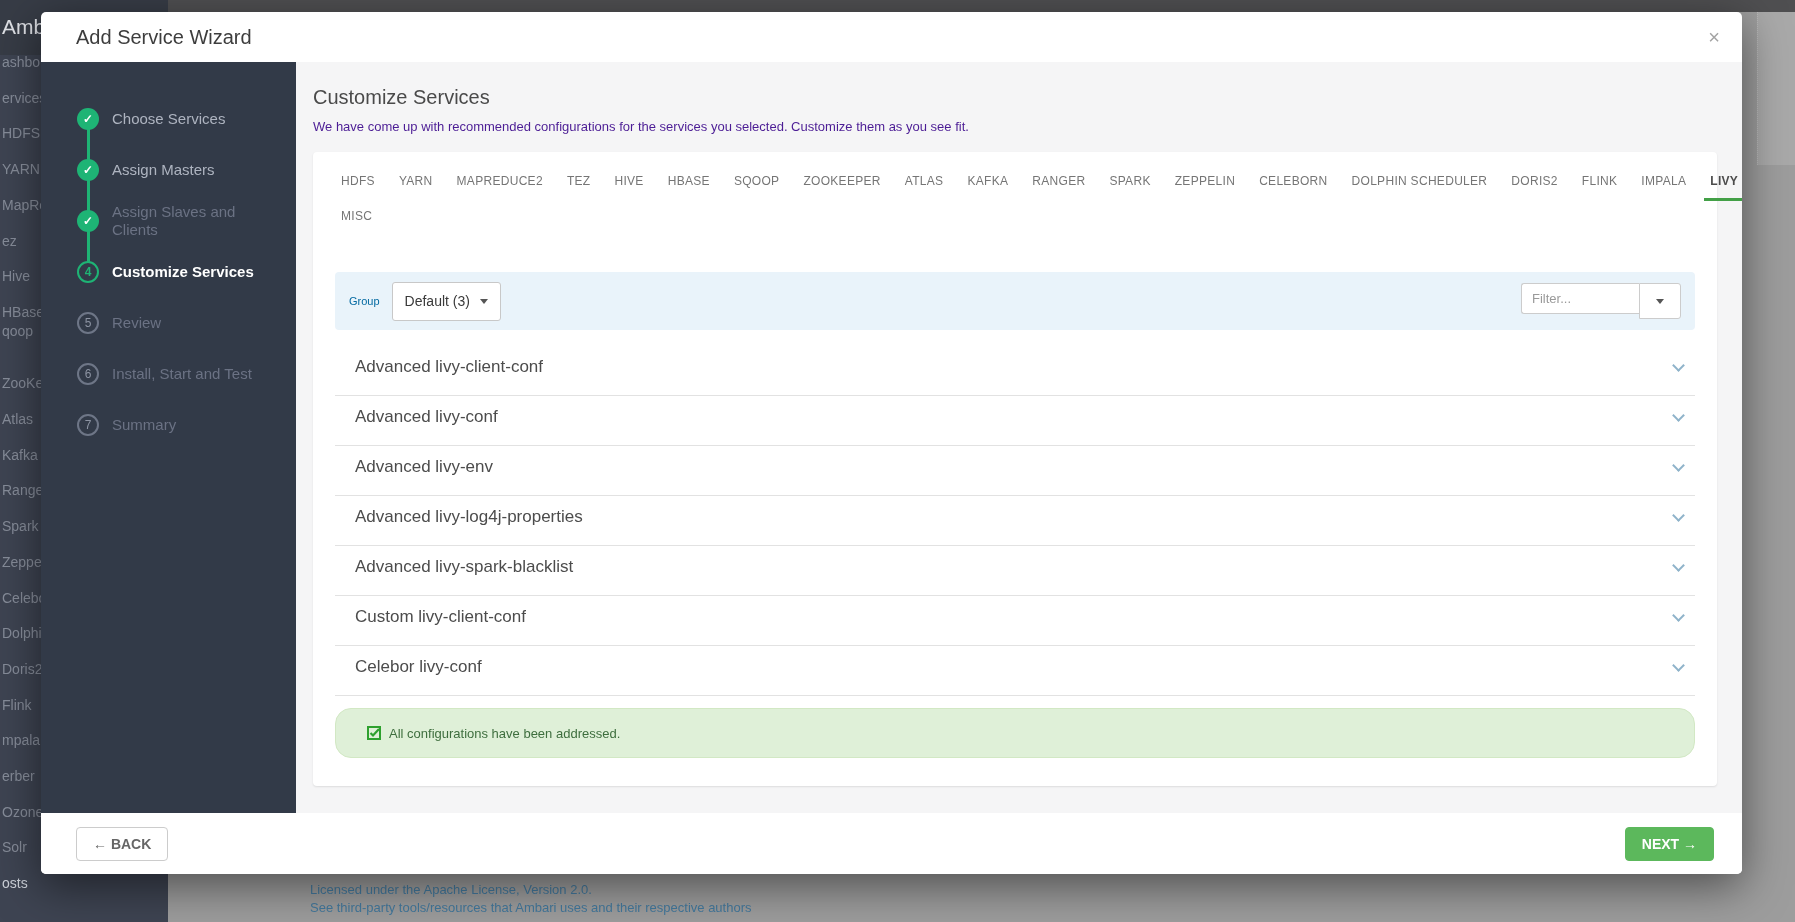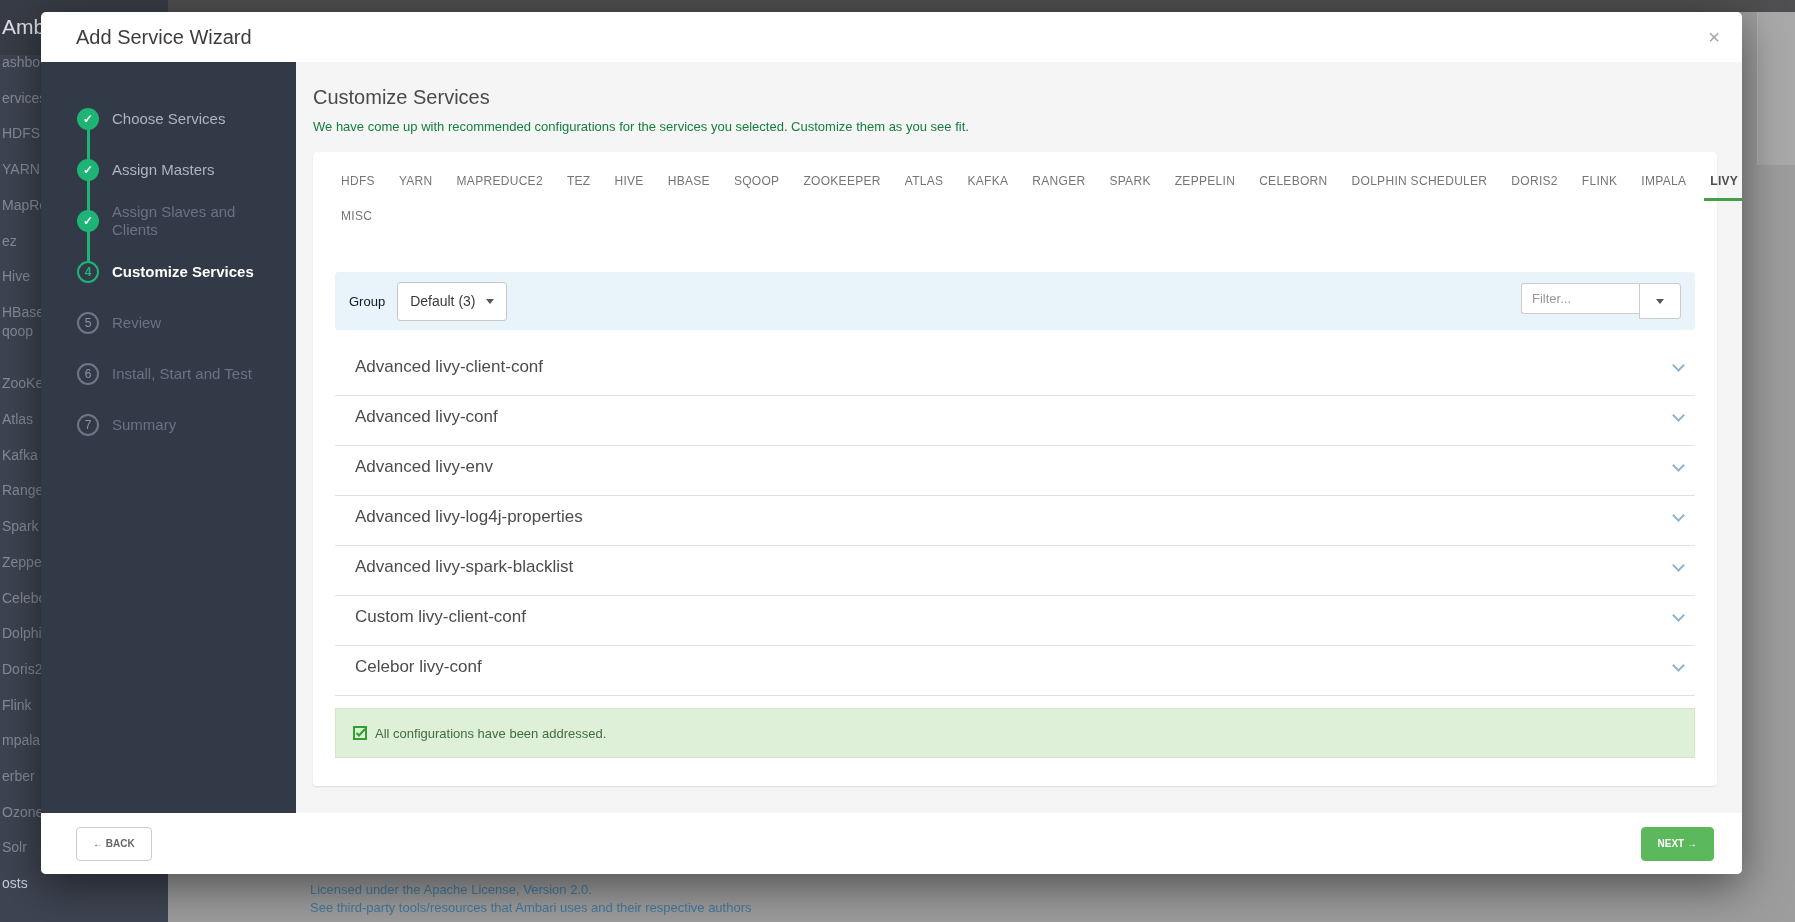--- a/index.html
+++ b/index.html
@@ -40,58 +40,58 @@
   .step.done .dot { background:#1eb475; color:#fff; font-weight:bold; }
   .step.active .dot { background:#323a48; border:2px solid #1eb475; color:#1eb475; font-weight:bold; }
   .step.todo .dot { background:#323a48; border:2px solid #6e7687; color:#8d94a3; }
   .lbl { margin-left:13px; font-size:15px; line-height:18px; color:#aeb4c0; width:160px; }
   .step.active .lbl { color:#ffffff; font-weight:bold; }
   .step.todo .lbl, .step.dim .lbl { color:#6b7284; }
 
   
   .m-main { flex:1; background:#f5f5f6; padding:24px 25px 0 17px; overflow:hidden; }
   .page-h { font-size:20px; font-weight:400; color:#4a4a4a; margin:0 0 10px 0; }
-  .page-sub { font-size:13px; color:#15803d; margin:0 0 18px 0; }
+  .page-sub { font-size:13px; color:#4c1d95; margin:0 0 18px 0; }
 
   .card { background:#fff; border-radius:4px; box-shadow:0 1px 2px rgba(0,0,0,.10);
     padding:14px 22px 28px 22px; }
 
   .tabs-row { display:flex; flex-wrap:nowrap; }
   .tab { font-size:12px; color:#757575; padding:8px 6px 10px 6px; margin-right:12px;
     letter-spacing:.3px; cursor:pointer; border-bottom:3px solid transparent; white-space:nowrap; }
   .tab.active { color:#4c4c4c; font-weight:bold; border-bottom-color:#43a047; }
 
   .group-bar { margin-top:36px; background:#e9f3fa; border-radius:4px; height:58px;
     display:flex; align-items:center; padding:0 14px; }
-  .group-label { font-size:13px; color:#0f172a; margin-right:12px; }
+  .group-label { font-size:11px; color:#0369a1; margin-right:12px; }
   .group-select { background:#fff; border:1px solid #c8c8c8; border-radius:3px; height:39px;
     padding:0 12px; font-size:14px; color:#3a3a3a; display:flex; align-items:center; gap:10px; cursor:pointer; }
   .caret { width:0; height:0; border-left:4px solid transparent; border-right:4px solid transparent;
     border-top:5px solid #555; }
   .filter-wrap { margin-left:auto; display:flex; }
   .filter-input { width:118px; height:31px; border:1px solid #ccc; border-right:none;
     border-radius:3px 0 0 3px; padding:0 10px; font-size:13px; color:#555; outline:none; }
   .filter-input::placeholder { color:#9a9a9a; }
   .filter-btn { width:42px; height:36px; border:1px solid #ccc; border-radius:0 3px 3px 0;
     background:#fff; display:flex; align-items:center; justify-content:center; cursor:pointer; }
 
   .acc-list { margin-top:16px; }
   .acc-row { height:50px; display:flex; align-items:center; border-bottom:1px solid #e2e2e2;
     padding:0 12px 7px 20px; cursor:pointer; }
   .acc-title { font-size:17px; color:#4c4c4c; }
   .chev { margin-left:auto; width:9px; height:9px; border-right:2px solid #8fb3ca;
     border-bottom:2px solid #8fb3ca; transform:rotate(45deg); margin-top:-4px; }
 
-  .alert { margin-top:12px; background:#dff0d8; border:1px solid #d2e8c4; border-radius:0;
-    height:50px; display:flex; align-items:center; padding:0 17px; font-size:13px; color:#3e6e3e; }
+  .alert { margin-top:12px; background:#dff0d8; border:1px solid #d2e8c4; border-radius:16px;
+    height:50px; display:flex; align-items:center; padding:0 31px; font-size:13px; color:#3e6e3e; }
   .alert svg { margin-right:8px; }
 
   .m-footer { flex:0 0 61px; background:#fff; display:flex; align-items:center;
     padding:0 28px 0 35px; border-radius:0 0 5px 5px; }
-  .btn { height:34px; padding:0 16px; border-radius:4px; font-size:10px; font-weight:bold;
+  .btn { height:34px; padding:0 16px; border-radius:4px; font-size:14px; font-weight:bold;
     font-family:"Liberation Sans", sans-serif; cursor:pointer; }
   .btn-back { background:#fff; border:1px solid #ccc; color:#666; }
   .btn-next { margin-left:auto; background:#5cb85c; border:1px solid #5cb85c; color:#fff; }
 </style>
 </head>
 <body>
 
 <div class="bg-logo">Amb</div>
 <div class="bg-topbar"></div>
 <div class="bg-sidebar" id="bgSidebar">

